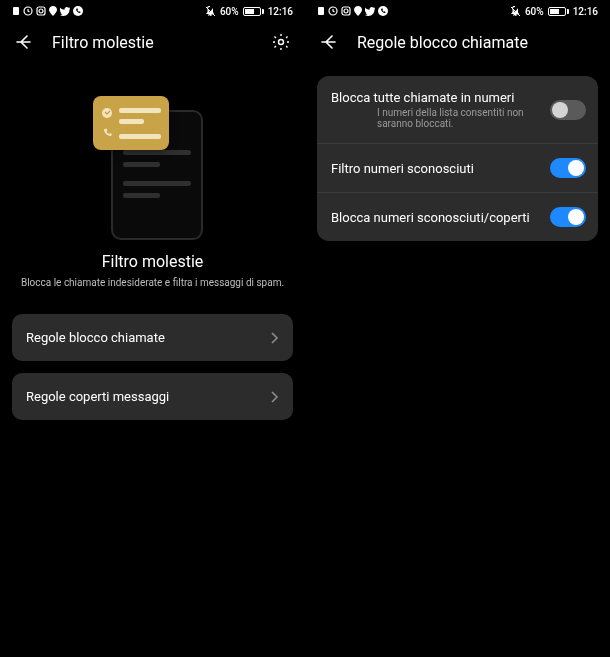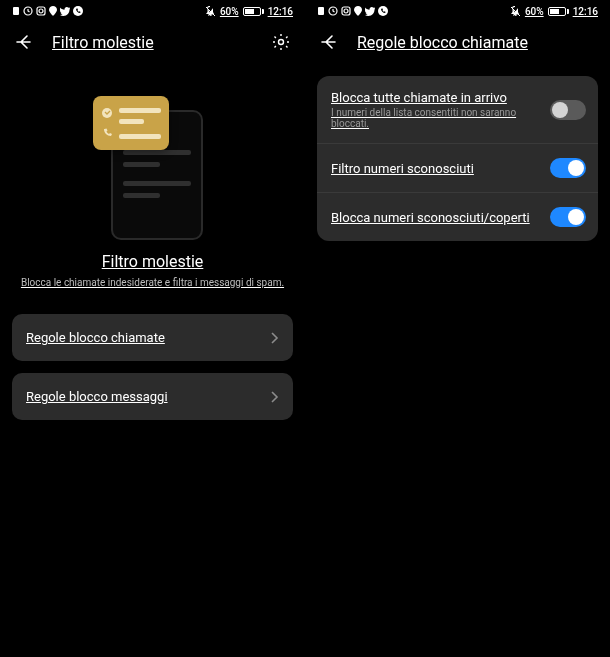--- a/index.html
+++ b/index.html
@@ -1,18 +1,18 @@
 <!DOCTYPE html>
 <html><head>
 <meta charset="utf-8">
 <style>
   * { margin: 0; padding: 0; box-sizing: border-box; font-family: -apple-system, BlinkMacSystemFont, "Segoe UI", Roboto, sans-serif; }
   body { background: #fff; width: 610px; height: 657px; overflow: hidden; }
   .container { display: flex; width: 610px; height: 657px; background: #fff; }
-  .phone { width: 305px; height: 657px; background: #000; color: #fff; display: flex; flex-direction: column; text-decoration: underline; }
+  .phone { width: 305px; height: 657px; background: #000; color: #fff; display: flex; flex-direction: column; }
   .status-bar { height: 22px; display: flex; align-items: center; justify-content: space-between; padding: 0 12px; font-size: 10px; font-weight: 500; }
   .status-left { display: flex; align-items: center; gap: 3px; }
   .status-right { display: flex; align-items: center; gap: 4px; }
   .status-icon { display: inline-flex; align-items: center; justify-content: center; }
   .header { display: flex; align-items: center; padding: 10px 14px 16px 14px; gap: 18px; }
   .back-btn { display: flex; align-items: center; cursor: pointer; }
   .title { font-size: 16px; font-weight: 400; flex: 1; }
   .gear { display: flex; align-items: center; cursor: pointer; }
 
   .illustration-area { display: flex; flex-direction: column; align-items: center; padding: 28px 0 10px 0; }
@@ -32,21 +32,21 @@
   .list { padding: 16px 12px; display: flex; flex-direction: column; gap: 12px; }
   .row { background: #2c2c2c; border-radius: 10px; padding: 16px 14px; display: flex; align-items: center; justify-content: space-between; cursor: pointer; }
   .row-label { font-size: 13px; }
   .chev { color: #8c8c8c; display: flex; }
 
   .settings-block { margin: 8px 12px; background: #2c2c2c; border-radius: 12px; overflow: hidden; }
   .setting-row { padding: 14px 12px 14px 14px; display: flex; align-items: center; justify-content: space-between; gap: 10px; }
   .setting-row + .setting-row { border-top: 1px solid #3a3a3a; }
   .setting-text { display: flex; flex-direction: column; gap: 2px; flex: 1; }
   .setting-title { font-size: 13px; }
-  .setting-sub { font-size: 10px; color: #9a9a9a; }
+  .setting-sub { font-size: 10px; color: #9a9a9a; margin-left: 46px; }
   .toggle { width: 36px; height: 20px; border-radius: 10px; position: relative; flex-shrink: 0; cursor: pointer; }
   .toggle .knob { position: absolute; width: 16px; height: 16px; border-radius: 50%; top: 2px; background: #fff; transition: left .15s; }
   .toggle.off { background: #5a5a5a; }
   .toggle.off .knob { left: 2px; background: #d4d4d4; }
   .toggle.on { background: #1e88ff; }
   .toggle.on .knob { left: 18px; }
 
   .batt { display: inline-flex; align-items: center; gap: 1px; }
   .batt-body { width: 18px; height: 9px; border: 1px solid #fff; border-radius: 2px; position: relative; }
   .batt-fill { position: absolute; top: 1px; left: 1px; height: 5px; background: #fff; }
@@ -159,21 +159,21 @@
     <div class="list">
       <div class="row">
         <span class="row-label">Regole blocco chiamate</span>
         <span class="chev">
             <svg width="10" height="14" viewBox="0 0 10 14" fill="none" stroke="#8c8c8c" stroke-width="1.6">
               <path d="M3 2l5 5-5 5"></path>
             </svg>
           </span>
       </div>
       <div class="row">
-        <span class="row-label">Regole blocco messaggi</span>
+        <span class="row-label">Regole coperti messaggi</span>
         <span class="chev">
             <svg width="10" height="14" viewBox="0 0 10 14" fill="none" stroke="#8c8c8c" stroke-width="1.6">
               <path d="M3 2l5 5-5 5"></path>
             </svg>
           </span>
       </div>
     </div>
   </div>
 
   <div class="phone">
@@ -236,21 +236,21 @@
         <svg width="20" height="20" viewBox="0 0 20 20" fill="none" stroke="#fff" stroke-width="1.6" stroke-linecap="round">
             <path d="M13 4l-6 6 6 6M3 10h13"></path>
           </svg>
       </span>
       <span class="title">Regole blocco chiamate</span>
     </div>
 
     <div class="settings-block">
       <div class="setting-row">
         <div class="setting-text">
-          <span class="setting-title">Blocca tutte chiamate in arrivo</span>
+          <span class="setting-title">Blocca tutte chiamate in numeri</span>
           <span class="setting-sub">I numeri della lista consentiti non saranno bloccati.</span>
         </div>
         <div class="toggle off">
             <div class="knob"></div>
           </div>
       </div>
       <div class="setting-row">
         <div class="setting-text">
           <span class="setting-title">Filtro numeri sconosciuti</span>
         </div>

